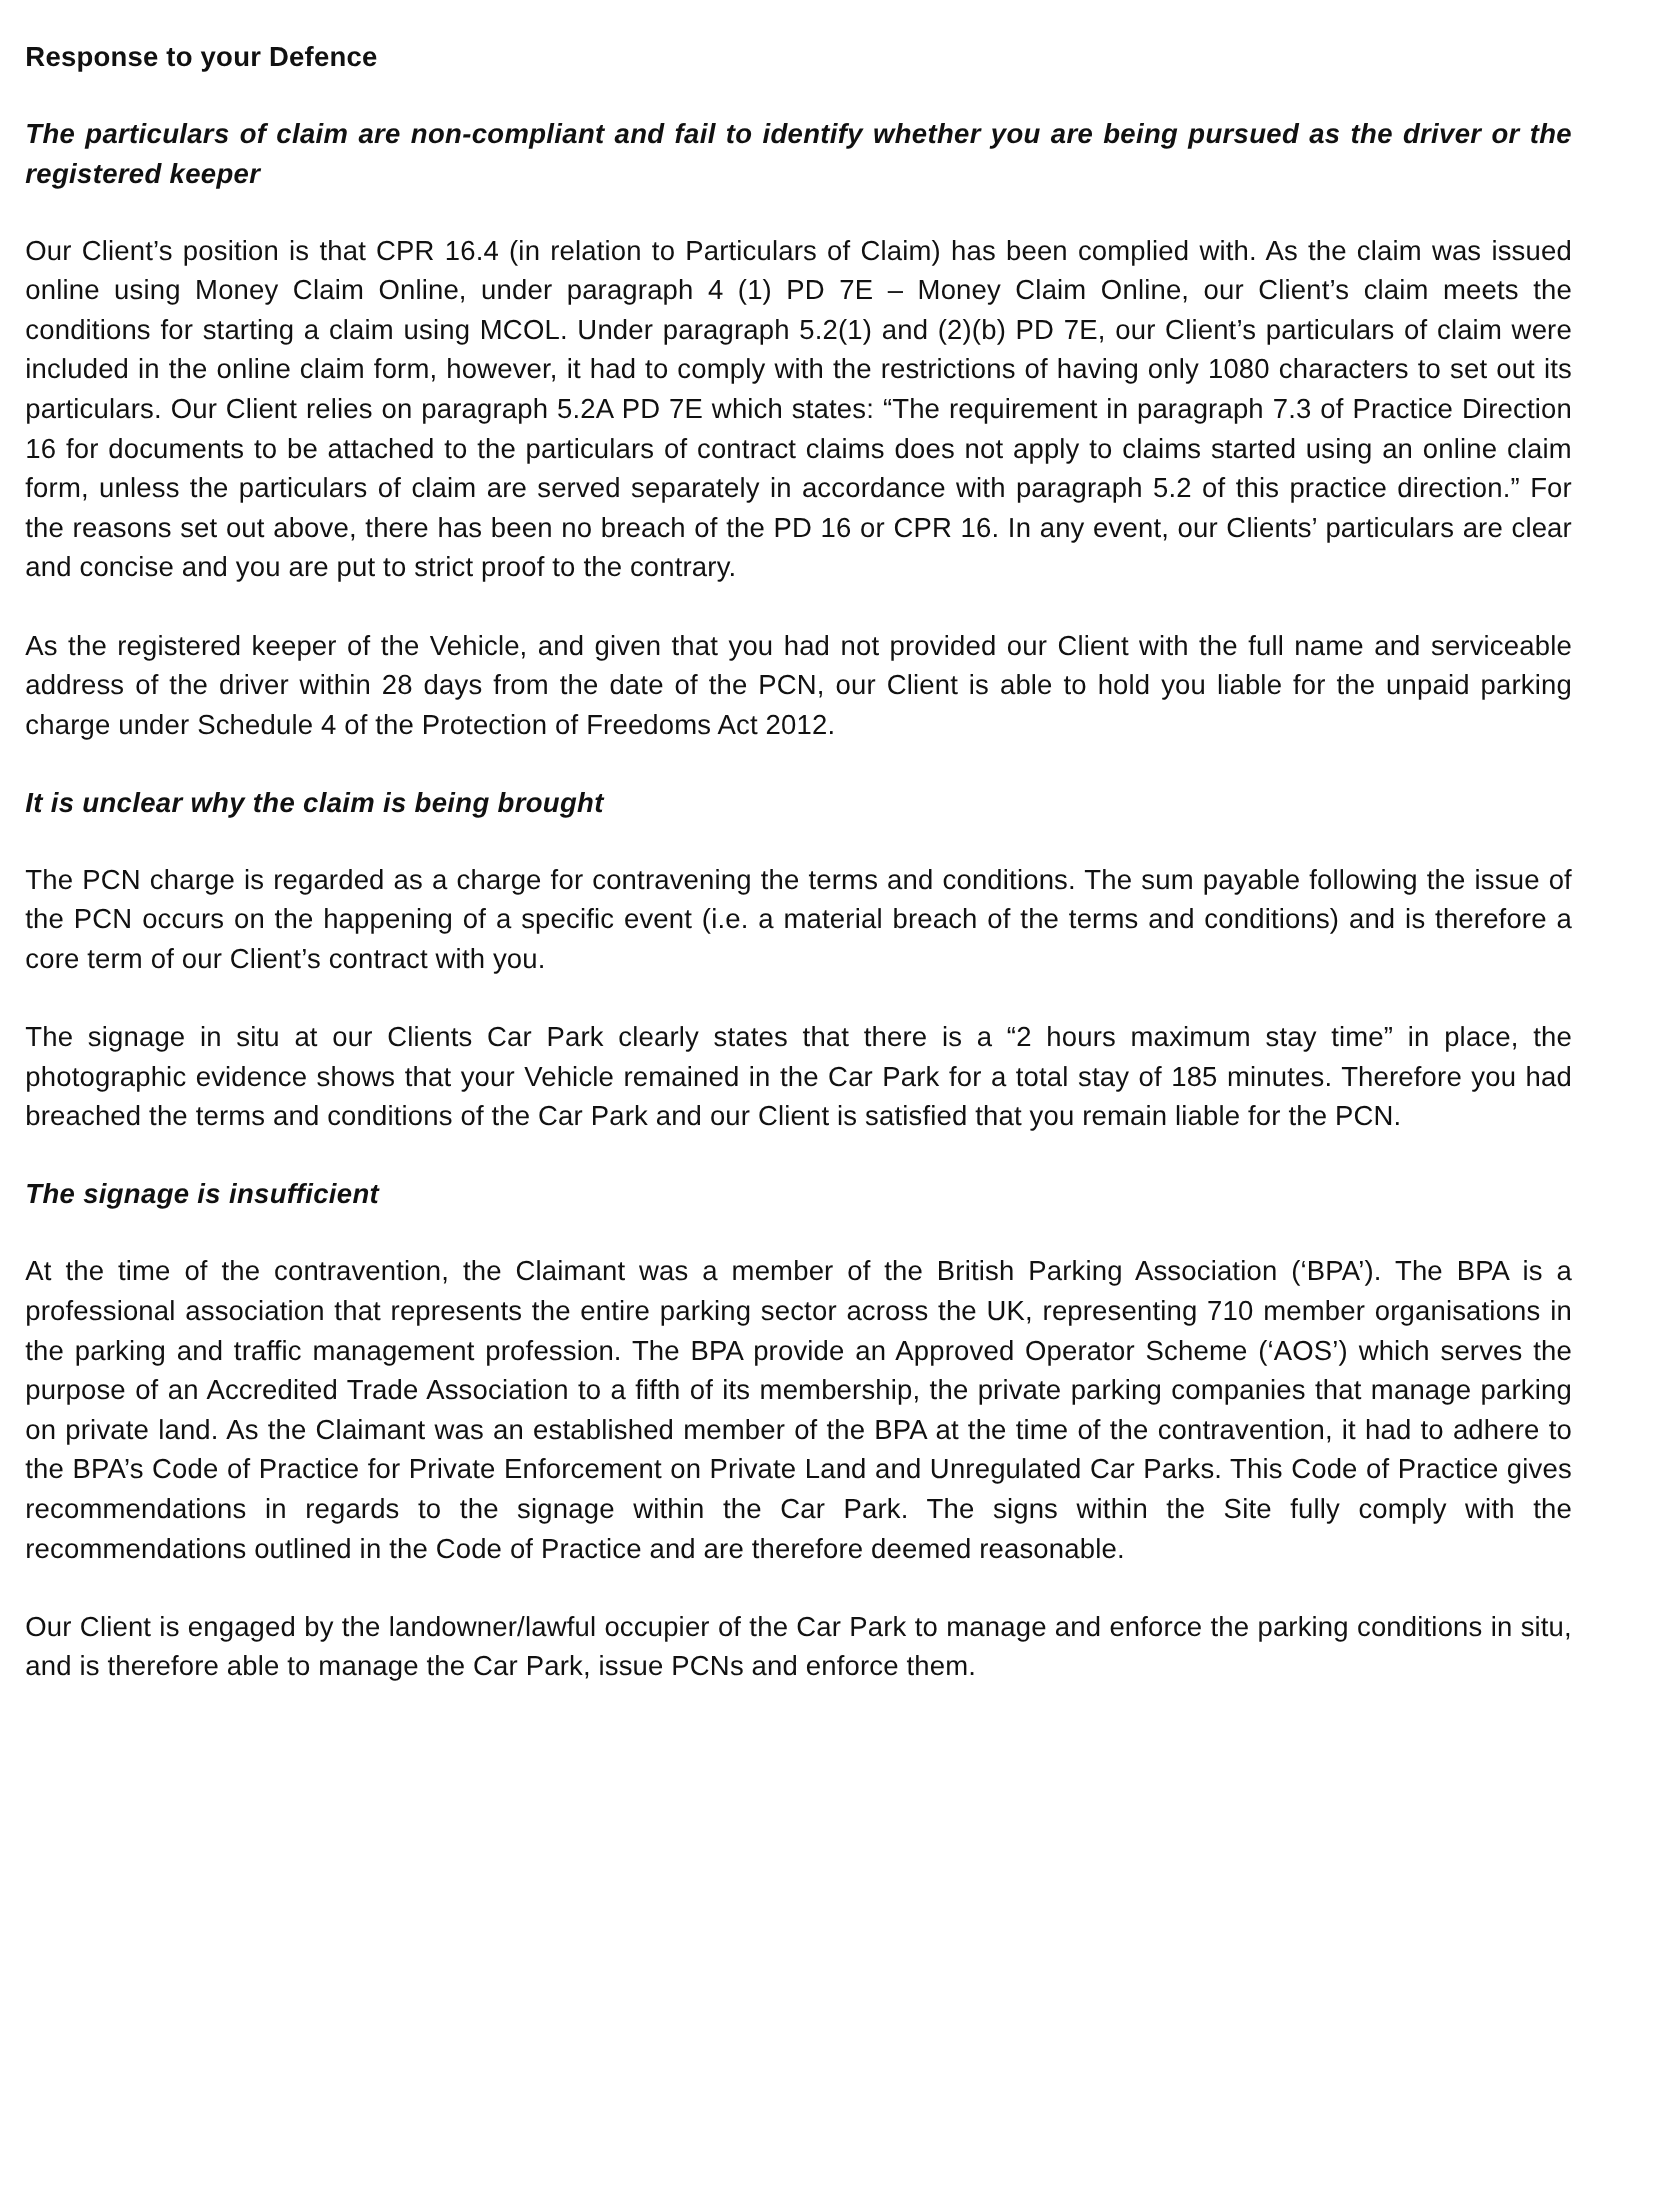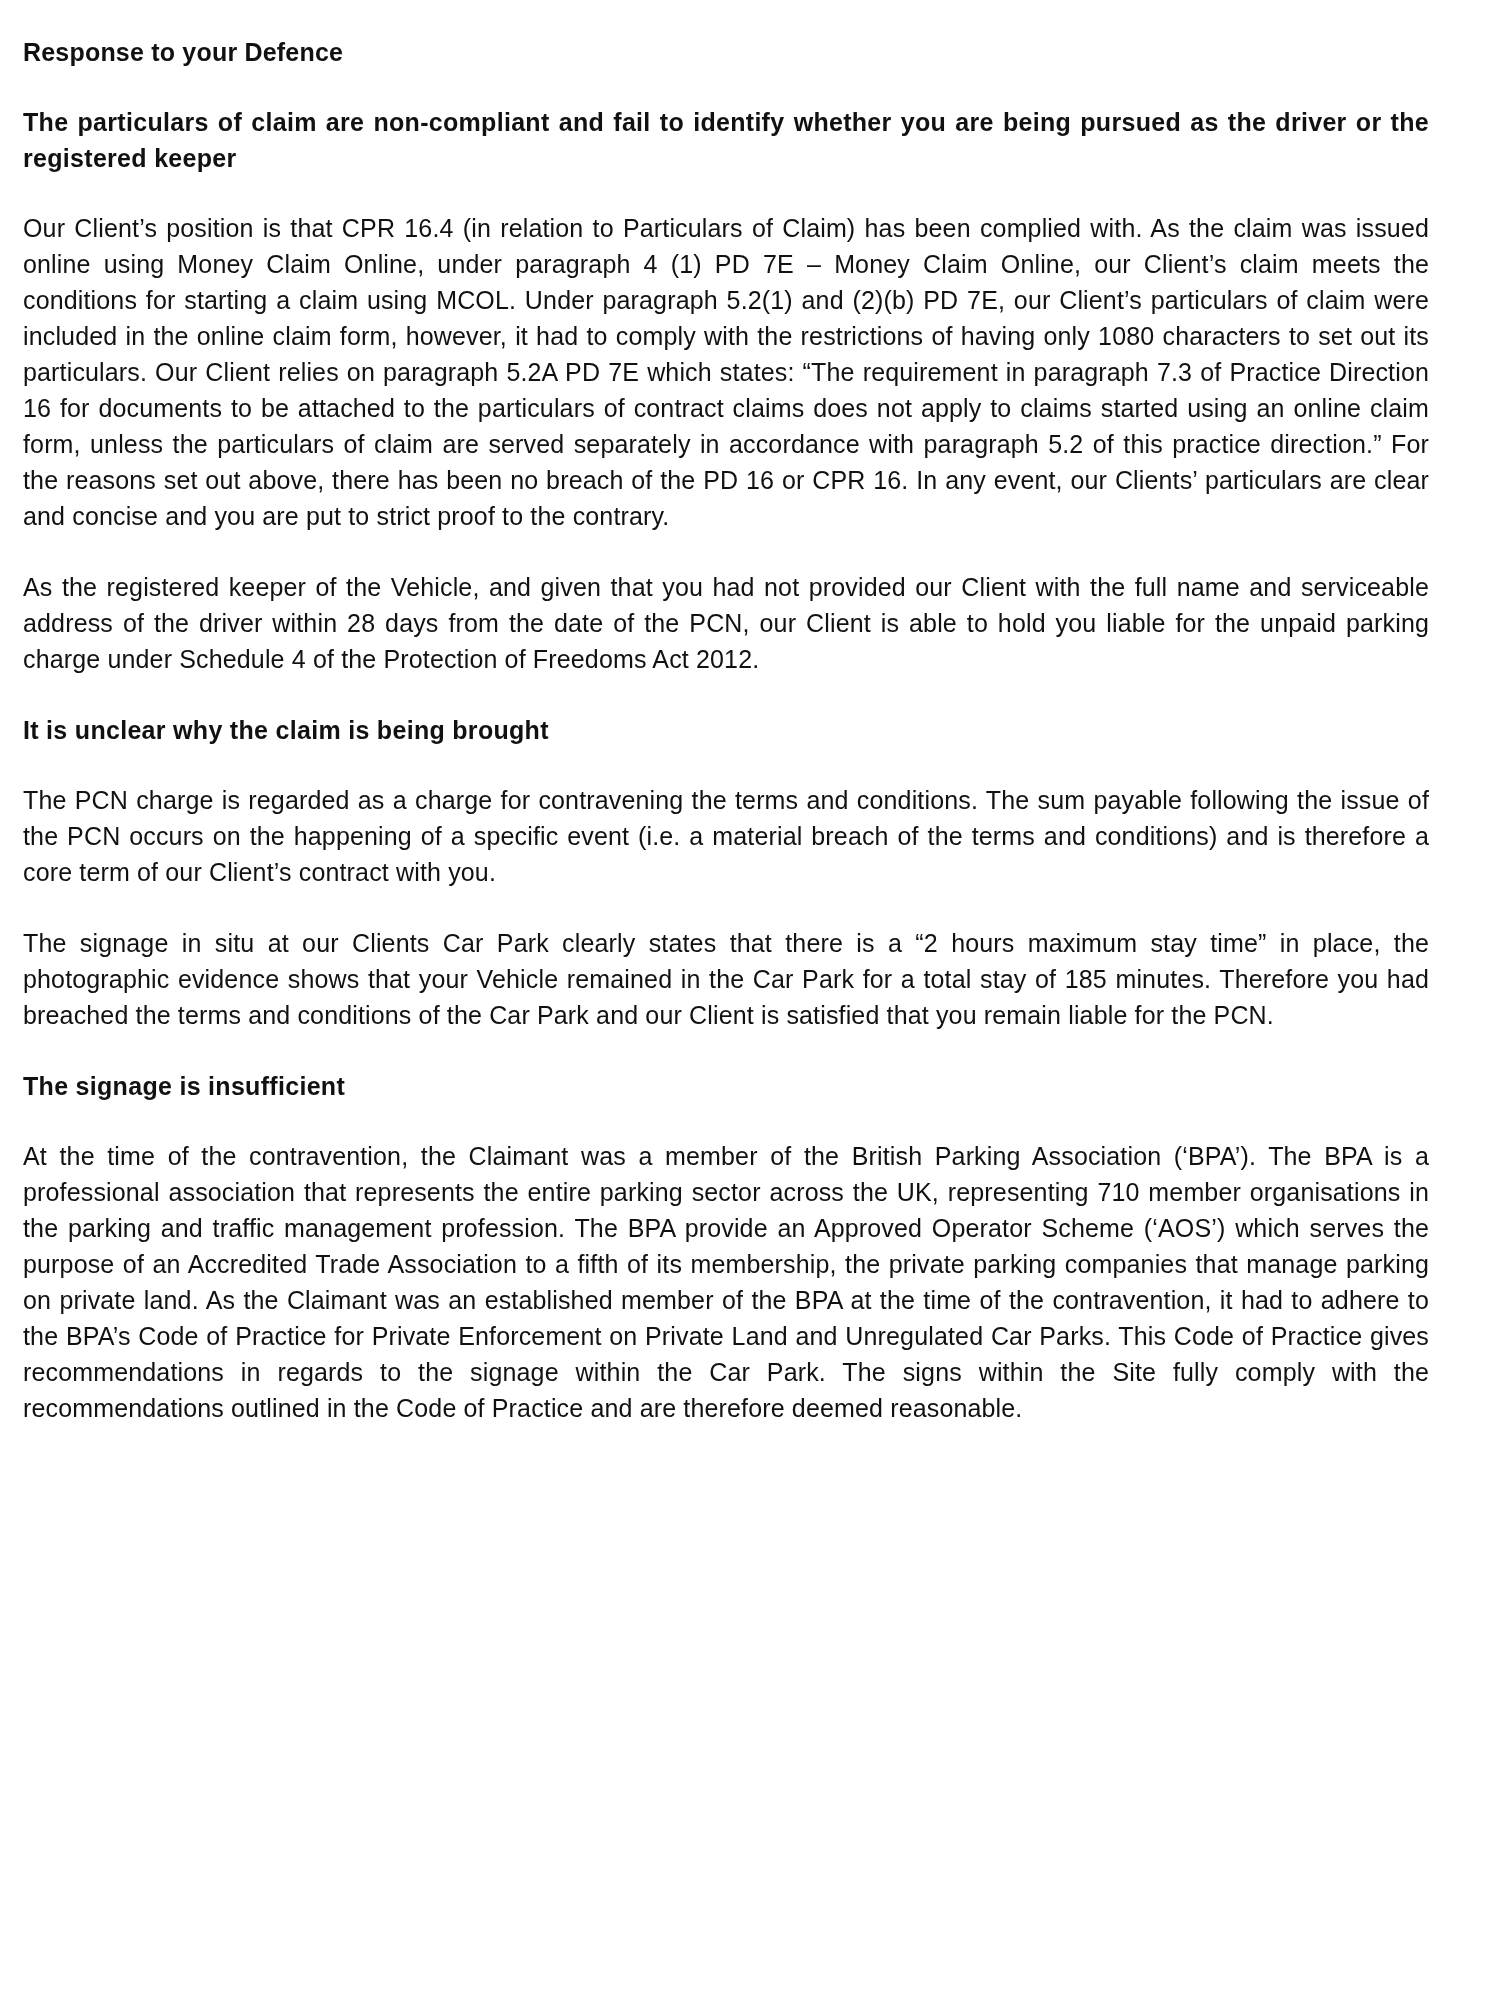--- a/index.html
+++ b/index.html
@@ -27,20 +27,21 @@
     line-height: 36px;
     font-weight: bold;
     font-style: normal;
     letter-spacing: 0.2px;
   }
   .section-heading {
     margin: 16px 0 34px 0;
     font-size: 25px;
     line-height: 36px;
     font-weight: bold;
+    font-style: italic;
     text-align: justify;
     letter-spacing: 0.3px;
   }
   .para {
     margin: 12px 0 35px 0;
     font-size: 25px;
     line-height: 36px;
     text-align: justify;
     letter-spacing: 0.15px;
   }
@@ -63,14 +64,15 @@
     <p class="para">The PCN charge is regarded as a charge for contravening the terms and conditions. The sum payable following the issue of the PCN occurs on the happening of a specific event (i.e. a material breach of the terms and conditions) and is therefore a core term of our Client’s contract with you.</p>
     <p class="para">The signage in situ at our Clients Car Park clearly states that there is a “2 hours maximum stay time” in place, the photographic evidence shows that your Vehicle remained in the Car Park for a total stay of 185 minutes. Therefore you had breached the terms and conditions of the Car Park and our Client is satisfied that you remain liable for the PCN.</p>
   </section>
 
   <section>
     <h2 class="section-heading">The signage is insufficient</h2>
     <p class="para">At the time of the contravention, the Claimant was a member of the British Parking Association (‘BPA’). The BPA is a professional association that represents the entire parking sector across the UK, representing 710 member organisations in the parking and traffic management profession. The BPA provide an Approved Operator Scheme (‘AOS’) which serves the purpose of an Accredited Trade Association to a fifth of its membership, the private parking companies that manage parking on private land. As the Claimant was an established member of the BPA at the time of the contravention, it had to adhere to the BPA’s Code of Practice for Private Enforcement on Private Land and Unregulated Car Parks. This Code of Practice gives recommendations in regards to the signage within the Car Park. The signs within the Site fully comply with the recommendations outlined in the Code of Practice and are therefore deemed reasonable.</p>
   </section>
 
   <section>
+    <p class="para last">Our Client is engaged by the landowner/lawful occupier of the Car Park to manage and enforce the parking conditions in situ, and is therefore able to manage the Car Park, issue PCNs and enforce them.</p>
   </section>
 </div>
 
 </body></html>

